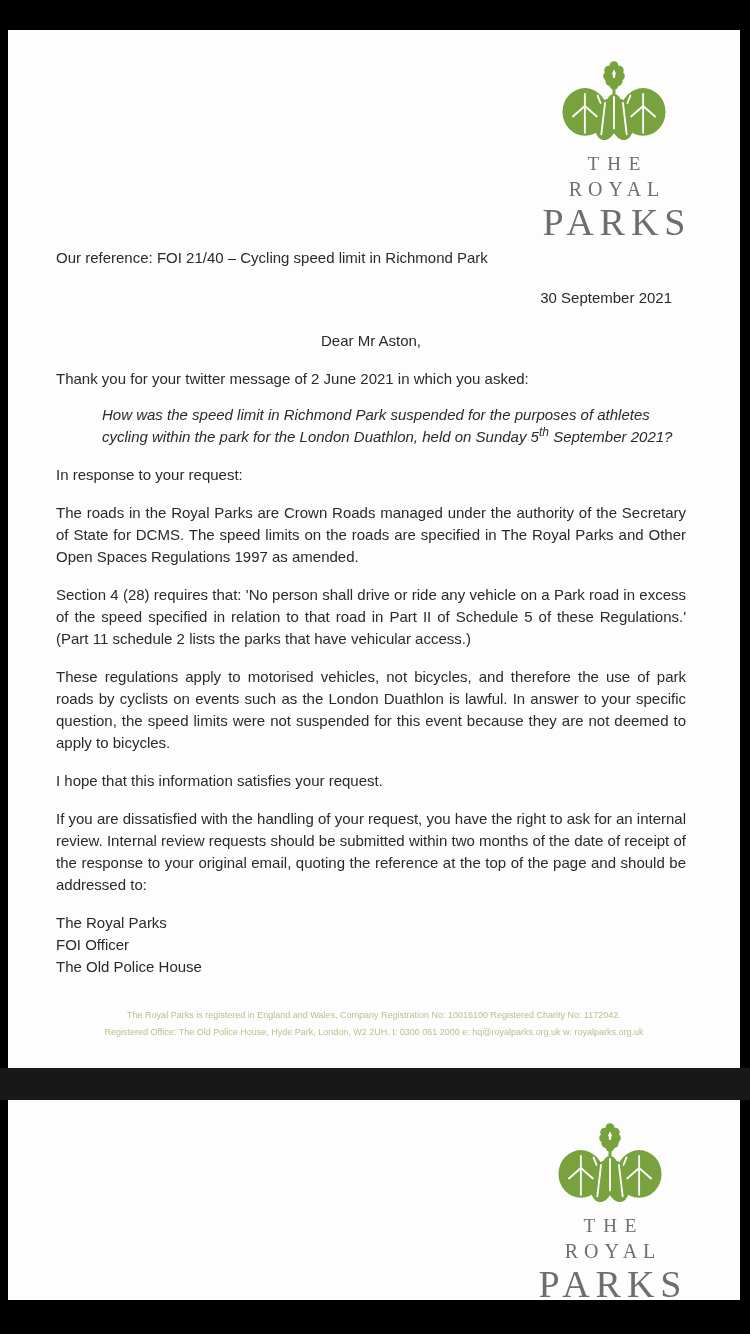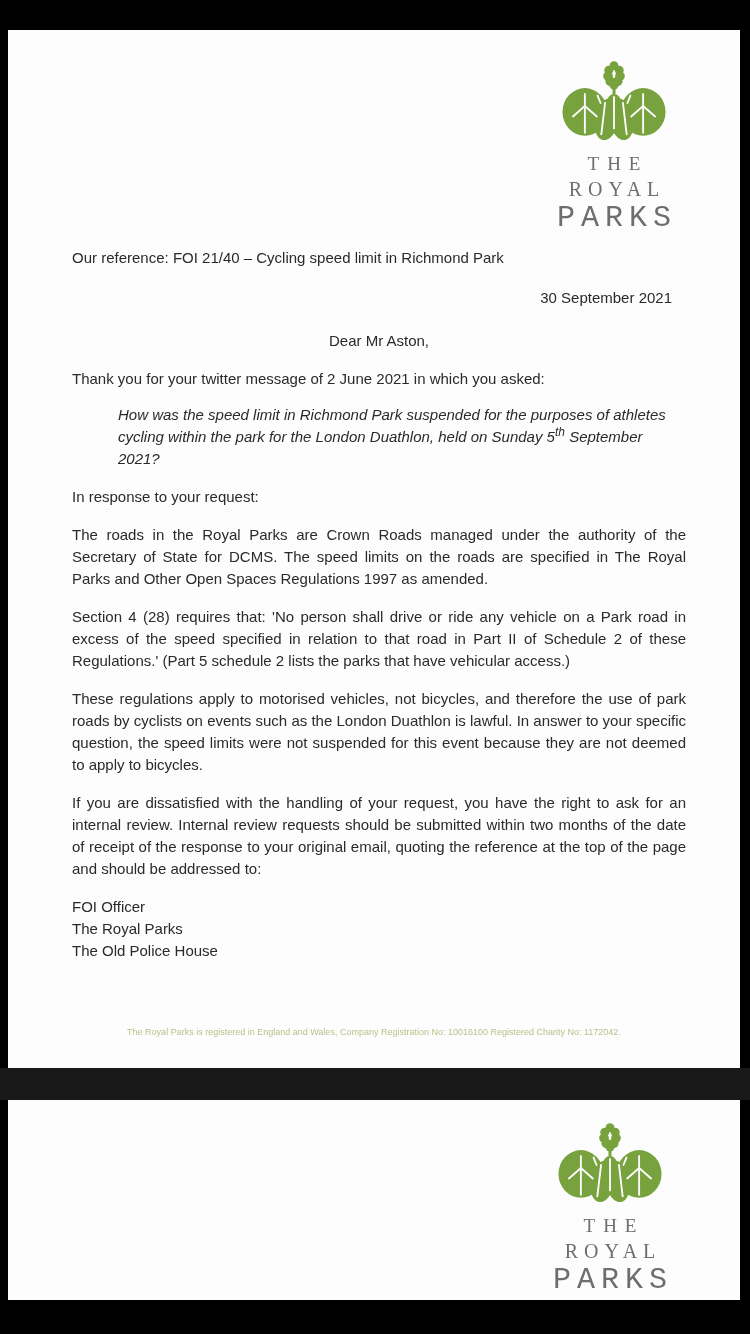--- a/index.html
+++ b/index.html
@@ -26,26 +26,26 @@
     text-align:center;
     color:#6e6e6e;
     font-family:"Liberation Serif", serif;
     line-height:1;
   }
   .logo-top    { top:28px;  right:46px; }
   .logo-bottom { top:20px;  right:50px; }
   .logo svg { display:block; margin:0 auto 6px auto; }
   .logo-the   { font-size:19px; letter-spacing:8px; text-indent:8px; margin-bottom:6px; }
   .logo-royal { font-size:20px; letter-spacing:6px; text-indent:6px; margin-bottom:4px; }
-  .logo-parks { font-size:30px; letter-spacing:6px; text-indent:6px;font-family:Liberation Mono, monospace; }
+  .logo-parks { font-size:38px; letter-spacing:6px; text-indent:6px; }
 
   
   .content {
     position:absolute;
-    top:217px; left:64px; right:54px;
+    top:217px; left:48px; right:54px;
     font-size:15px;
     line-height:22px;
     color:#2a2a2a;
     text-align:justify;
   }
   .content p { margin:16px 0 0 0; }
   p.ref { margin-top:0; text-align:left; }
   p.date { margin-top:18px; text-align:right; padding-right:14px; }
   p.salutation { margin-top:21px; text-align:center; }
   p.quote {
@@ -112,32 +112,34 @@
   </div>
 
   <div class="content">
     <p class="ref">Our reference: FOI 21/40 – Cycling speed limit in Richmond Park</p>
     <p class="date">30 September 2021</p>
     <p class="salutation">Dear Mr Aston,</p>
     <p class="single">Thank you for your twitter message of 2 June 2021 in which you asked:</p>
     <p class="quote"><span>How was the speed limit in Richmond Park suspended for the purposes of athletes cycling within the park for the London Duathlon, held on Sunday 5</span><sup>th</sup><span> September 2021?</span></p>
     <p class="single">In response to your request:</p>
     <p>The roads in the Royal Parks are Crown Roads managed under the authority of the Secretary of State for DCMS. The speed limits on the roads are specified in The Royal Parks and Other Open Spaces Regulations 1997 as amended.</p>
-    <p>Section 4 (28) requires that: 'No person shall drive or ride any vehicle on a Park road in excess of the speed specified in relation to that road in Part II of Schedule 2 of these Regulations.' (Part 5 schedule 2 lists the parks that have vehicular access.)</p>
+    <p>Section 4 (28) requires that: 'No person shall drive or ride any vehicle on a Park road in excess of the speed specified in relation to that road in Part II of Schedule 5 of these Regulations.' (Part 11 schedule 2 lists the parks that have vehicular access.)</p>
     <p>These regulations apply to motorised vehicles, not bicycles, and therefore the use of park roads by cyclists on events such as the London Duathlon is lawful. In answer to your specific question, the speed limits were not suspended for this event because they are not deemed to apply to bicycles.</p>
+    <p class="single">I hope that this information satisfies your request.</p>
     <p>If you are dissatisfied with the handling of your request, you have the right to ask for an internal review. Internal review requests should be submitted within two months of the date of receipt of the response to your original email, quoting the reference at the top of the page and should be addressed to:</p>
     <div class="address">
+      <div>The Royal Parks</div>
       <div>FOI Officer</div>
-      <div>The Royal Parks</div>
       <div>The Old Police House</div>
     </div>
   </div>
 
   <div class="footer">
     <div>The Royal Parks is registered in England and Wales, Company Registration No: 10016100 Registered Charity No: 1172042.</div>
+    <div>Registered Office: The Old Police House, Hyde Park, London, W2 2UH.  t: 0300 061 2000 e: hq@royalparks.org.uk w: royalparks.org.uk</div>
   </div>
 </div>
 
 <div class="page-gap"></div>
 
 <div class="page page2">
   <div class="logo logo-bottom">
     <svg width="112" height="90" viewBox="0 0 150 120" aria-hidden="true">
       <g fill="#77a23d">
         <circle cx="75" cy="10" r="6"></circle>

